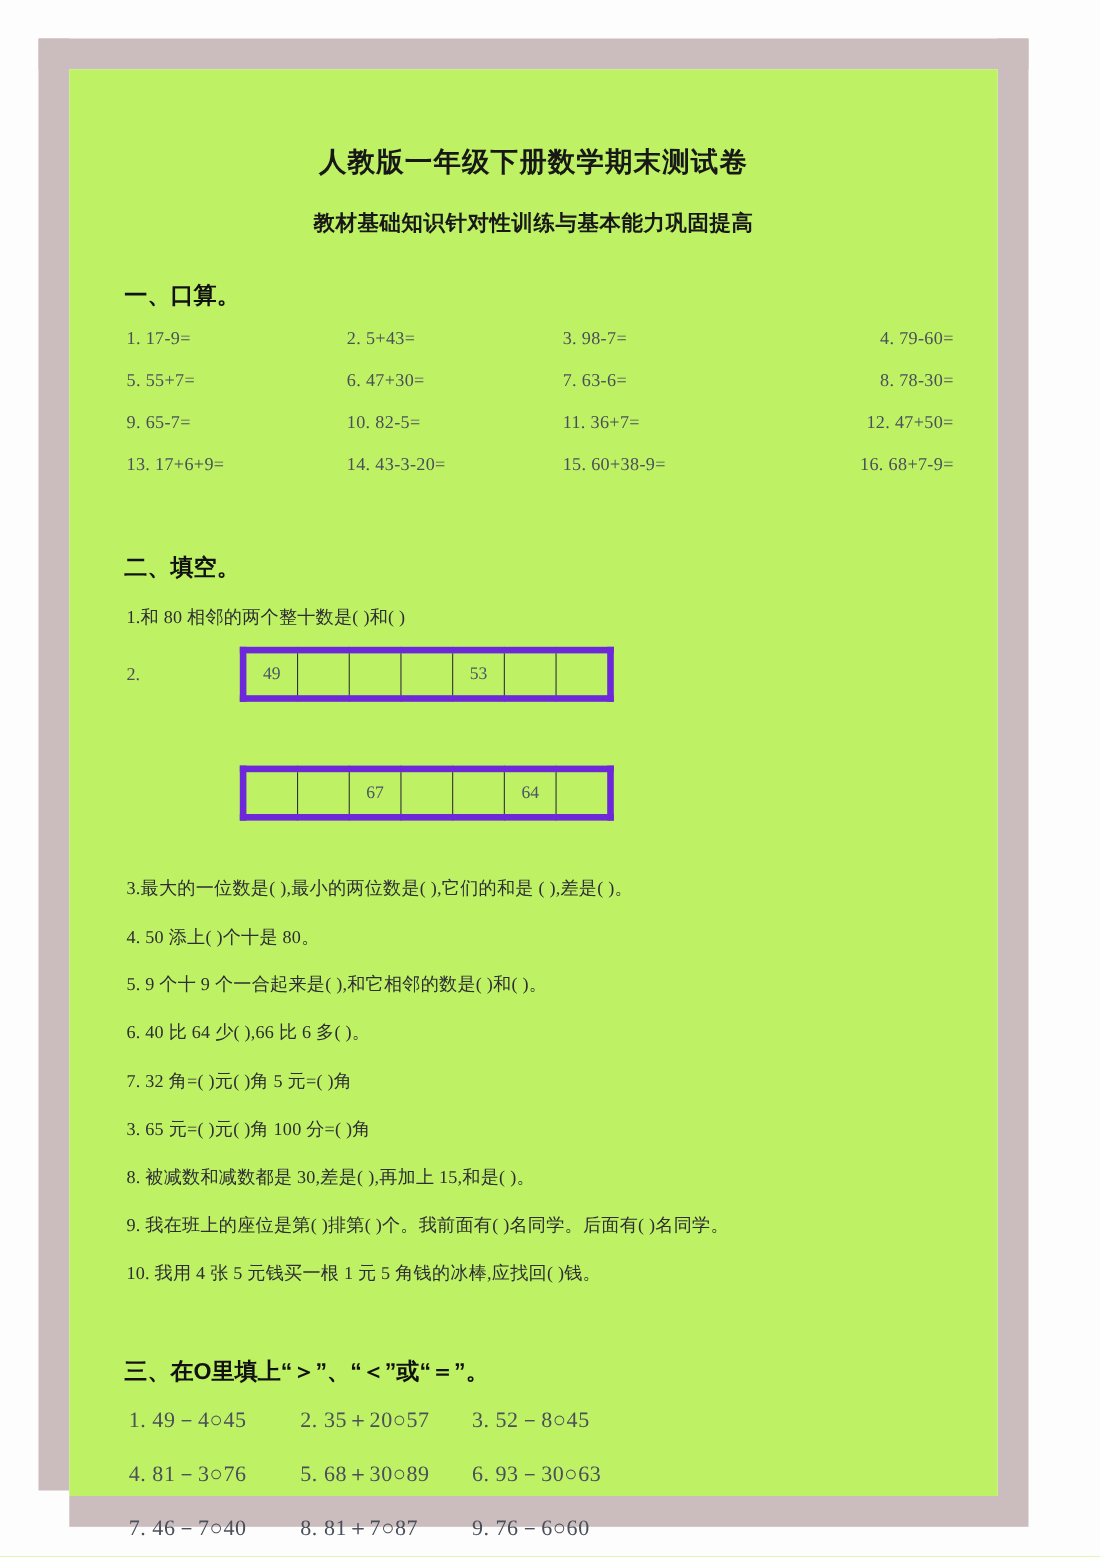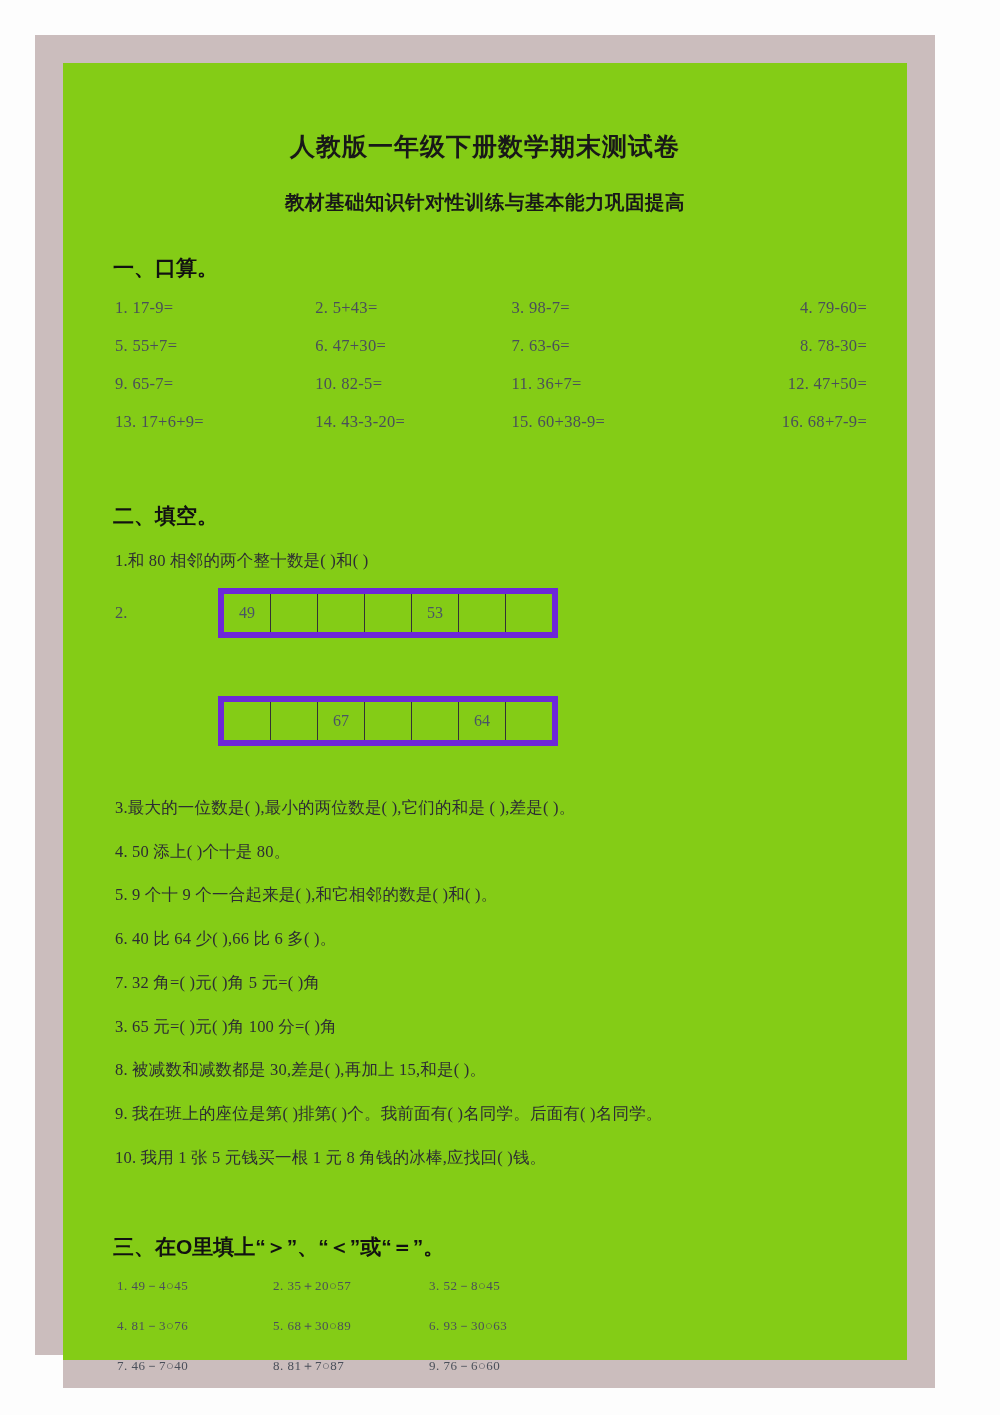--- a/index.html
+++ b/index.html
@@ -50,21 +50,21 @@
     background: #cbbdbd;
   }
 
   
   #page-sheet {
     position: absolute;
     left: 63px;
     top: 63px;
     width: 844px;
     height: 1297px;
-    background: #84cc16;
+    background: #bef264;
     box-sizing: border-box;
   }
 
   #page-inner {
     position: absolute;
     left: 0;
     top: 0;
     width: 844px;
     height: 1297px;
     padding: 0 40px;
@@ -175,21 +175,21 @@
   #compare-grid {
     margin-top: 16px;
     padding-left: 14px;
   }
   .compare-row {
     display: flex;
     margin-bottom: 22px;
   }
   .compare-cell {
     width: 156px;
-    font-size: 13px;
+    font-size: 20px;
     color: #4a4f5a;
     white-space: nowrap;
     letter-spacing: 0.5px;
   }
 </style>
 </head>
 <body>
 
 <div id="frame-bar-top"></div>
 <div id="frame-bar-left"></div>
@@ -270,21 +270,21 @@
       </div>
 
       <div class="blank-line" style="margin-top:50px;">3.最大的一位数是(      ),最小的两位数是(      ),它们的和是 (      ),差是(      )。</div>
       <div class="blank-line">4. 50 添上(      )个十是 80。</div>
       <div class="blank-line">5. 9 个十 9 个一合起来是(      ),和它相邻的数是(      )和(      )。</div>
       <div class="blank-line">6. 40 比 64 少(      ),66 比 6 多(      )。</div>
       <div class="blank-line">7. 32 角=(      )元(      )角      5 元=(      )角</div>
       <div class="blank-line">3. 65 元=(      )元(      )角      100 分=(      )角</div>
       <div class="blank-line">8. 被减数和减数都是 30,差是(      ),再加上 15,和是(      )。</div>
       <div class="blank-line">9. 我在班上的座位是第(      )排第(      )个。我前面有(      )名同学。后面有(      )名同学。</div>
-      <div class="blank-line">10. 我用 1 张 5 元钱买一根 1 元 8 角钱的冰棒,应找回(      )钱。</div>
+      <div class="blank-line">10. 我用 4 张 5 元钱买一根 1 元 5 角钱的冰棒,应找回(      )钱。</div>
     </div>
 
     <div id="section-3-wrap">
       <h3 class="section-heading" id="section-3-heading">三、在O里填上“＞”、“＜”或“＝”。</h3>
 
       <div id="compare-grid">
         <div class="compare-row">
           <div class="compare-cell">1. 49－4○45</div>
           <div class="compare-cell">2. 35＋20○57</div>
           <div class="compare-cell">3. 52－8○45</div>

